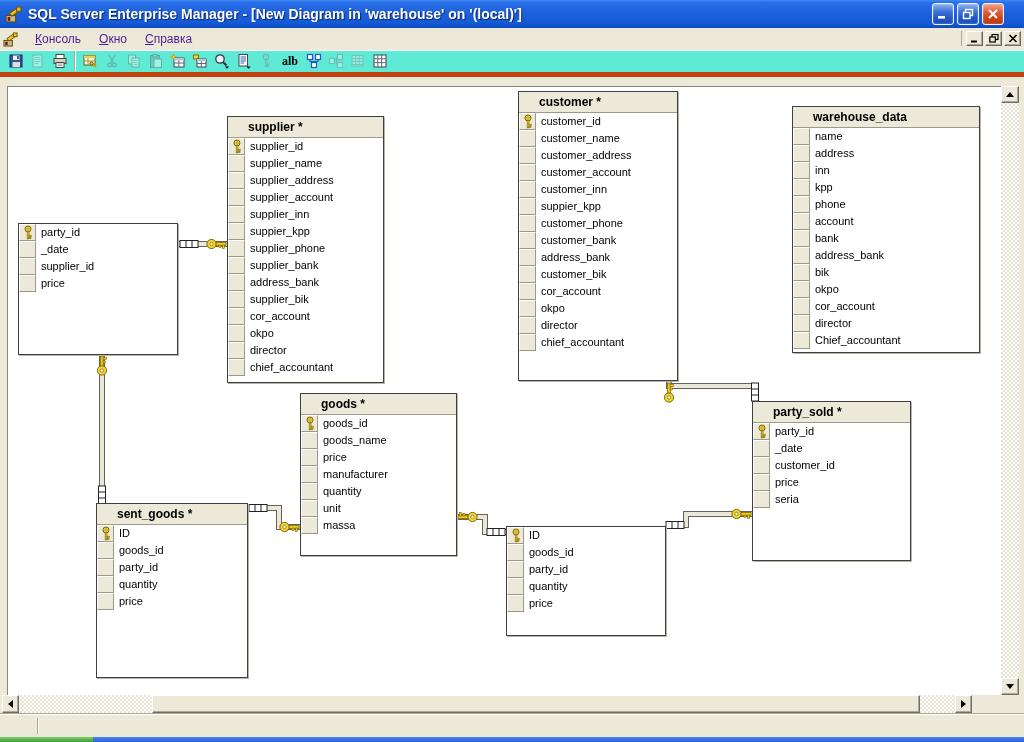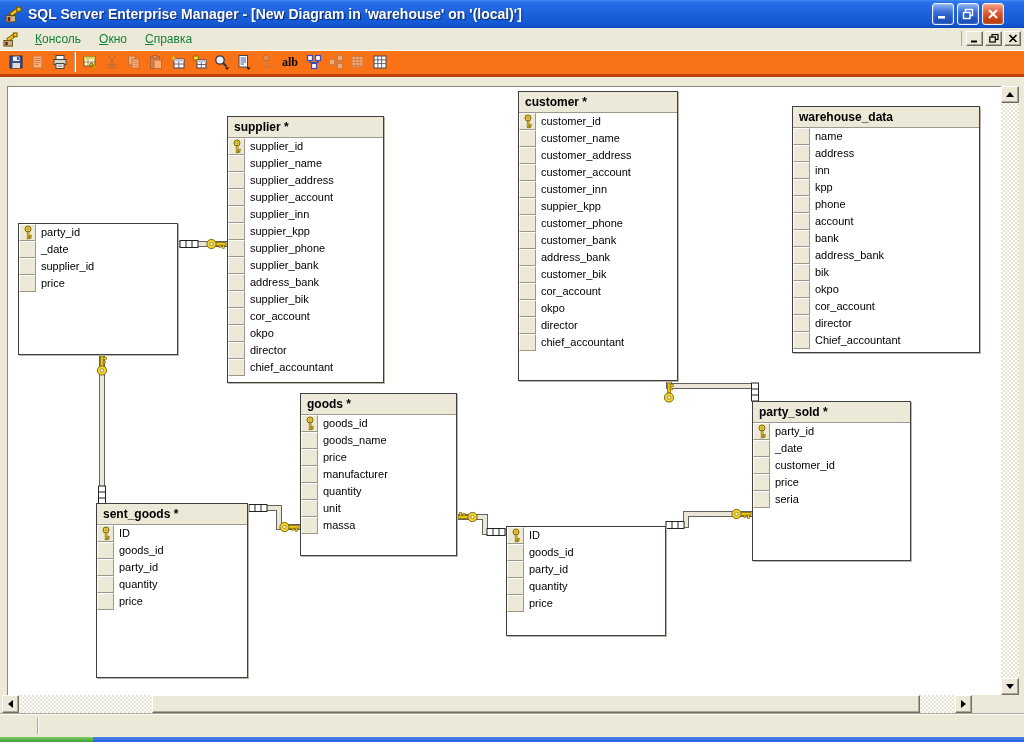--- a/index.html
+++ b/index.html
@@ -26,58 +26,58 @@
     width:22px;height:22px;border-radius:3px;border:1px solid #eaf2ff;
     display:flex;align-items:center;justify-content:center;box-sizing:border-box;
     background:linear-gradient(180deg,#8fb4f2 0%,#3a6fd8 40%,#2257c4 70%,#1a4cb4 100%);
     box-shadow:inset 0 0 2px rgba(255,255,255,.5);
   }
   .xp-btn.close{background:linear-gradient(180deg,#f3a286 0%,#e0603a 40%,#cc4517 70%,#b23a10 100%);}
   
   .menubar{
     position:absolute;left:0;top:28px;width:1024px;height:22px;
     background:#ece9d8;border-bottom:1px solid #d8d4c4;
-    display:flex;align-items:center;font-size:12px;color:#15803d;
+    display:flex;align-items:center;font-size:12px;color:#4c1d95;
   }
   .menubar .app-icon{margin-left:3px;}
   .menu-item{padding:2px 9px;cursor:default;}
   .menu-item u{text-decoration:underline;}
   .menu-win-btns{position:absolute;right:3px;top:3px;display:flex;gap:2px;
     border-left:1px solid #aca899;padding-left:4px;}
   .sm-btn{
     width:17px;height:15px;background:#ece9d8;box-sizing:border-box;
     border:1px solid;border-color:#fff #6f6d63 #6f6d63 #fff;
     box-shadow:inset -1px -1px 0 #aca899;
     display:flex;align-items:center;justify-content:center;
   }
   
   .toolbar{
     position:absolute;left:0;top:50px;width:1024px;height:27px;
-    background:#f97316;border-bottom:3px solid #c2410c;
+    background:#5eead4;border-bottom:5px solid #c2410c;
     box-shadow:inset 0 1px 0 #fff;
     display:flex;align-items:center;padding-left:5px;box-sizing:border-box;
   }
   .tbtn{width:22px;height:22px;display:flex;align-items:center;justify-content:center;}
   .tbtn.disabled{filter:grayscale(1);opacity:.4;}
   .tsep{width:1px;height:20px;background:#aca899;border-right:1px solid #fff;margin:0 3px;}
   .alb{font-weight:bold;font-size:12px;font-family:"Liberation Serif","DejaVu Serif",serif;}
   
   .canvas{
     position:absolute;left:7px;top:86px;width:994px;height:609px;
     background:#fff;overflow:hidden;
     border-top:1px solid #8a887a;border-left:1px solid #8a887a;
   }
   #conn-layer{position:absolute;left:0;top:0;}
   .db-table{
     position:absolute;background:#fff;border:1px solid #3f3f3f;
     box-shadow:1px 1px 0 #b8b6a8;box-sizing:border-box;
   }
   .db-header{
     height:20px;background:#ece9d8;border-bottom:1px solid #9c9a8c;
-    font-weight:bold;font-size:12px;line-height:20px;padding-left:6px;
+    font-weight:bold;font-size:12px;line-height:20px;padding-left:20px;
     white-space:nowrap;overflow:hidden;cursor:default;
   }
   .db-row{display:flex;height:17px;}
   .db-sel{
     width:17px;height:17px;background:#ece9d8;box-sizing:border-box;
     border:1px solid;border-color:#fff #9a9889 #9a9889 #fff;
     display:flex;align-items:center;justify-content:center;flex:none;
   }
   .db-field{
     font-size:11px;line-height:17px;padding-left:5px;white-space:nowrap;

